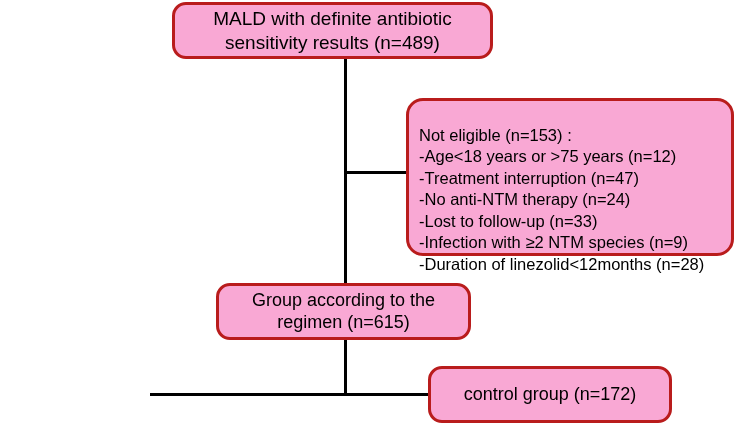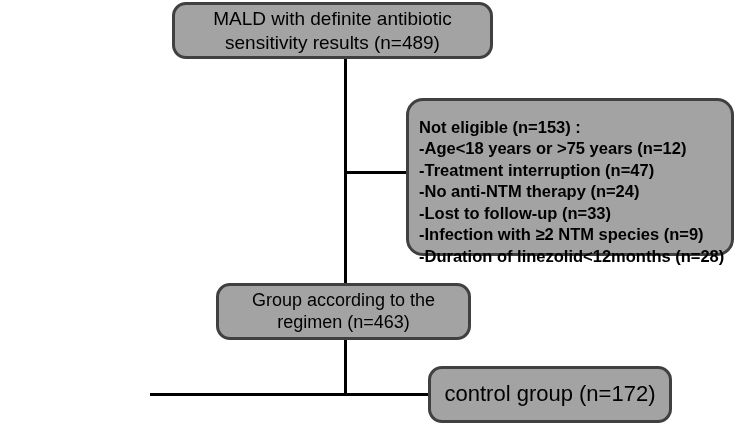--- a/index.html
+++ b/index.html
@@ -12,22 +12,22 @@
   }
   #flow-root {
     position: relative;
     width: 744px;
     height: 428px;
     background: #ffffff;
     overflow: hidden;
   }
   .node {
     position: absolute;
-    background: #a3a3a3;
-    border: 3px solid #404040;
+    background: #f9a8d4;
+    border: 3px solid #b91c1c;
     border-radius: 14px;
     box-sizing: border-box;
     color: #000000;
     display: flex;
     align-items: center;
     justify-content: center;
     text-align: center;
     line-height: 1.22;
     z-index: 2;
   }
@@ -35,23 +35,22 @@
     display: block;
     white-space: pre-line;
     padding: 0 6px;
   }
   .node.left-align {
     justify-content: flex-start;
     text-align: left;
     align-items: flex-start;
   }
   .node.left-align .node-text {
-    padding: 16px 6px 6px 10px;
+    padding: 24px 6px 6px 10px;
     line-height: 1.30;
-    font-weight: bold;
   }
 
   
   #node-source {
     left: 172px;
     top: 2px;
     width: 321px;
     height: 57px;
     font-size: 19px;
   }
@@ -75,21 +74,21 @@
     top: 366px;
     width: 250px;
     height: 57px;
     font-size: 18px;
   }
   #node-control {
     left: 428px;
     top: 366px;
     width: 244px;
     height: 57px;
-    font-size: 22px;
+    font-size: 18px;
   }
 
   
   .conn {
     position: absolute;
     background: #000000;
     z-index: 1;
   }
   .conn.v { width: 3px; }
   .conn.h { height: 3px; }
@@ -119,21 +118,21 @@
 -Age&lt;18 years or &gt;75 years  (n=12)
 -Treatment interruption  (n=47)
 -No anti-NTM therapy  (n=24)
 -Lost to follow-up  (n=33)
 -Infection with ≥2 NTM species  (n=9)
 -Duration of linezolid&lt;12months (n=28)</span>
   </div>
 
   <div class="node" id="node-grouped">
     <span class="node-text">Group according to the
-regimen (n=463)</span>
+regimen (n=615)</span>
   </div>
 
 
   <div class="node" id="node-control">
     <span class="node-text">control group (n=172)</span>
   </div>
 
 </div>
 
 </body></html>

